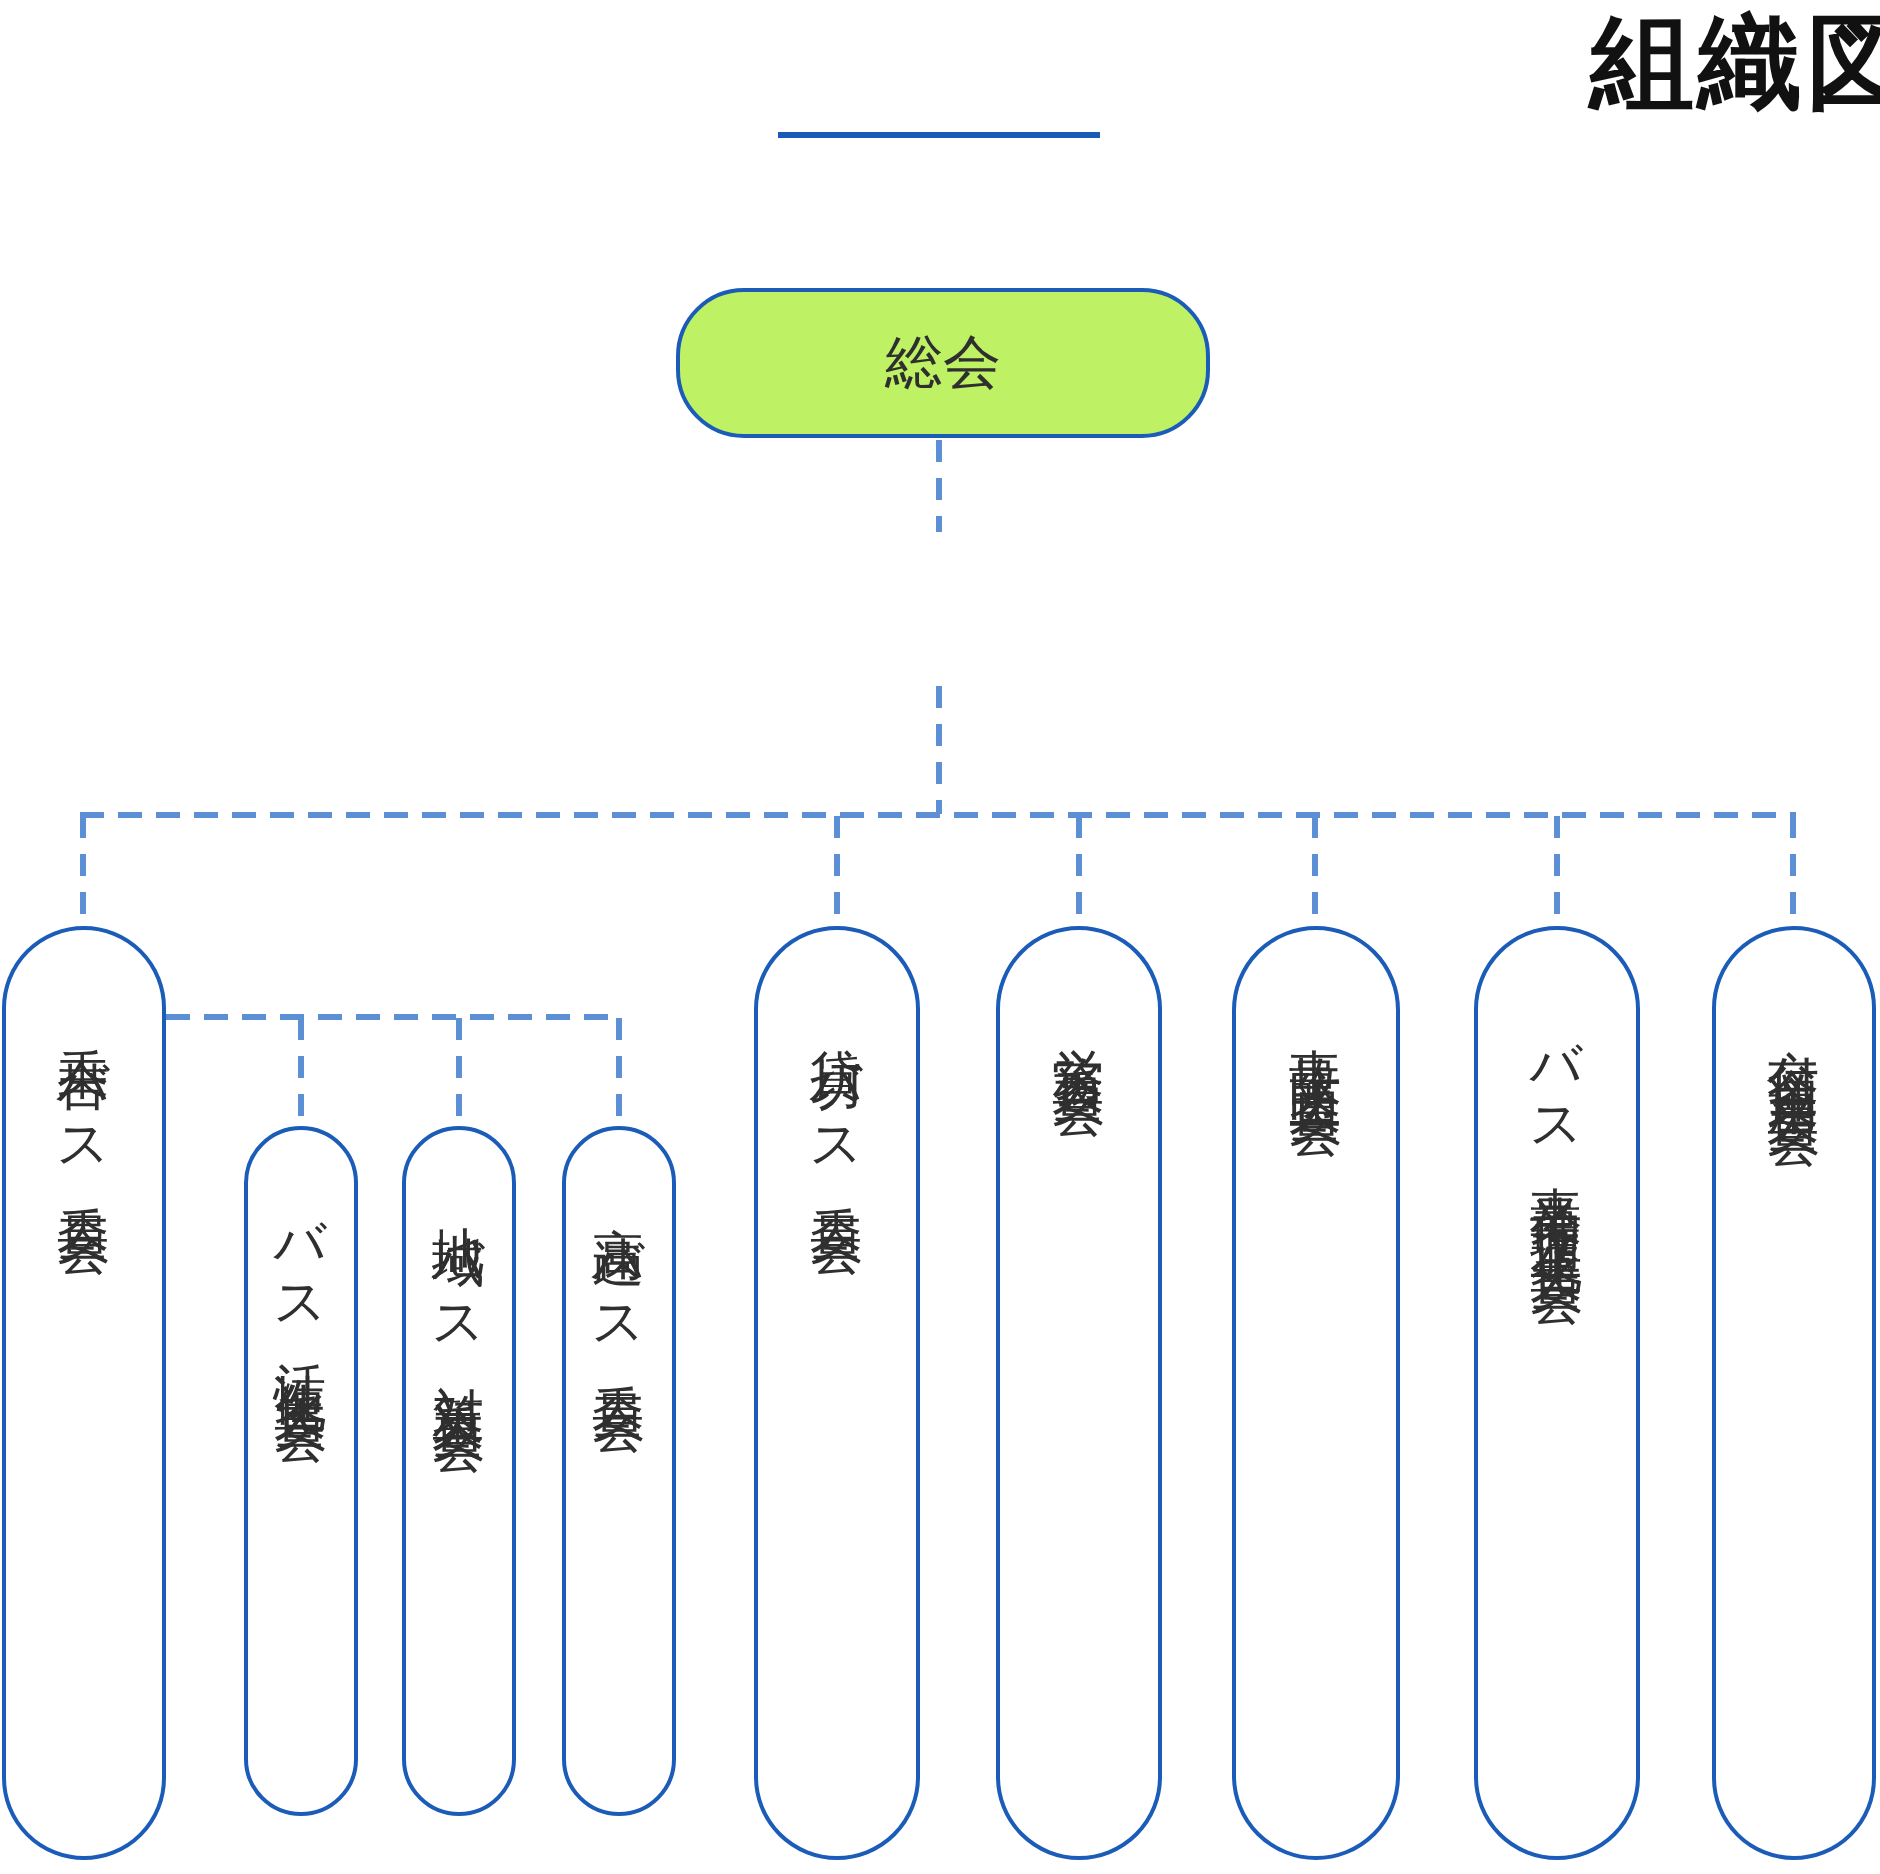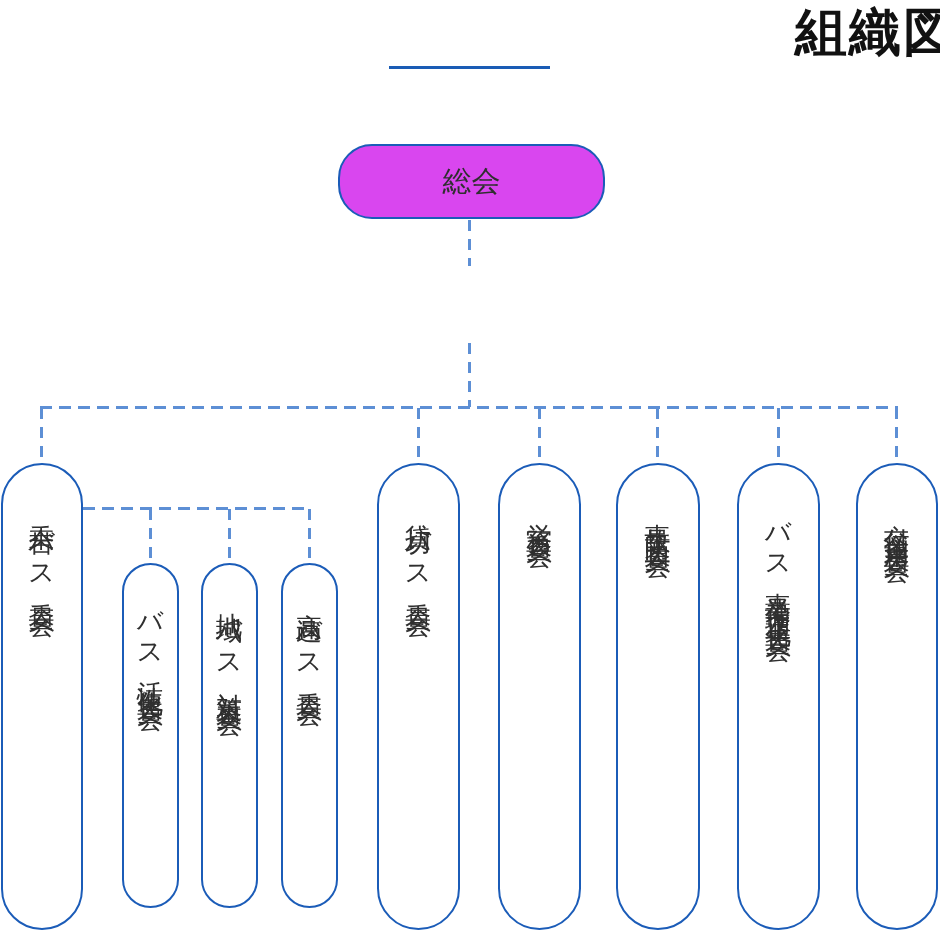--- a/index.html
+++ b/index.html
@@ -24,21 +24,21 @@
     font-size:52px;line-height:64px;font-weight:700;
     letter-spacing:2px;color:var(--title-color);
   }
   .title-underline{
     position:absolute;left:389px;top:66px;width:161px;height:3px;
     background:var(--underline-blue);
   }
   .pill-h{
     position:absolute;z-index:2;box-sizing:border-box;
     border:2px solid var(--border-blue);border-radius:34px;
-    background:#d946ef;
+    background:#bef264;
     display:flex;align-items:center;justify-content:center;
     font-size:29px;color:var(--text-color);
   }
   .pill-v{
     position:absolute;z-index:2;box-sizing:border-box;
     border:2px solid var(--border-blue);
     background:#fff;
     display:flex;justify-content:center;align-items:flex-start;
   }
   .pill-v.main{border-radius:42px;}

